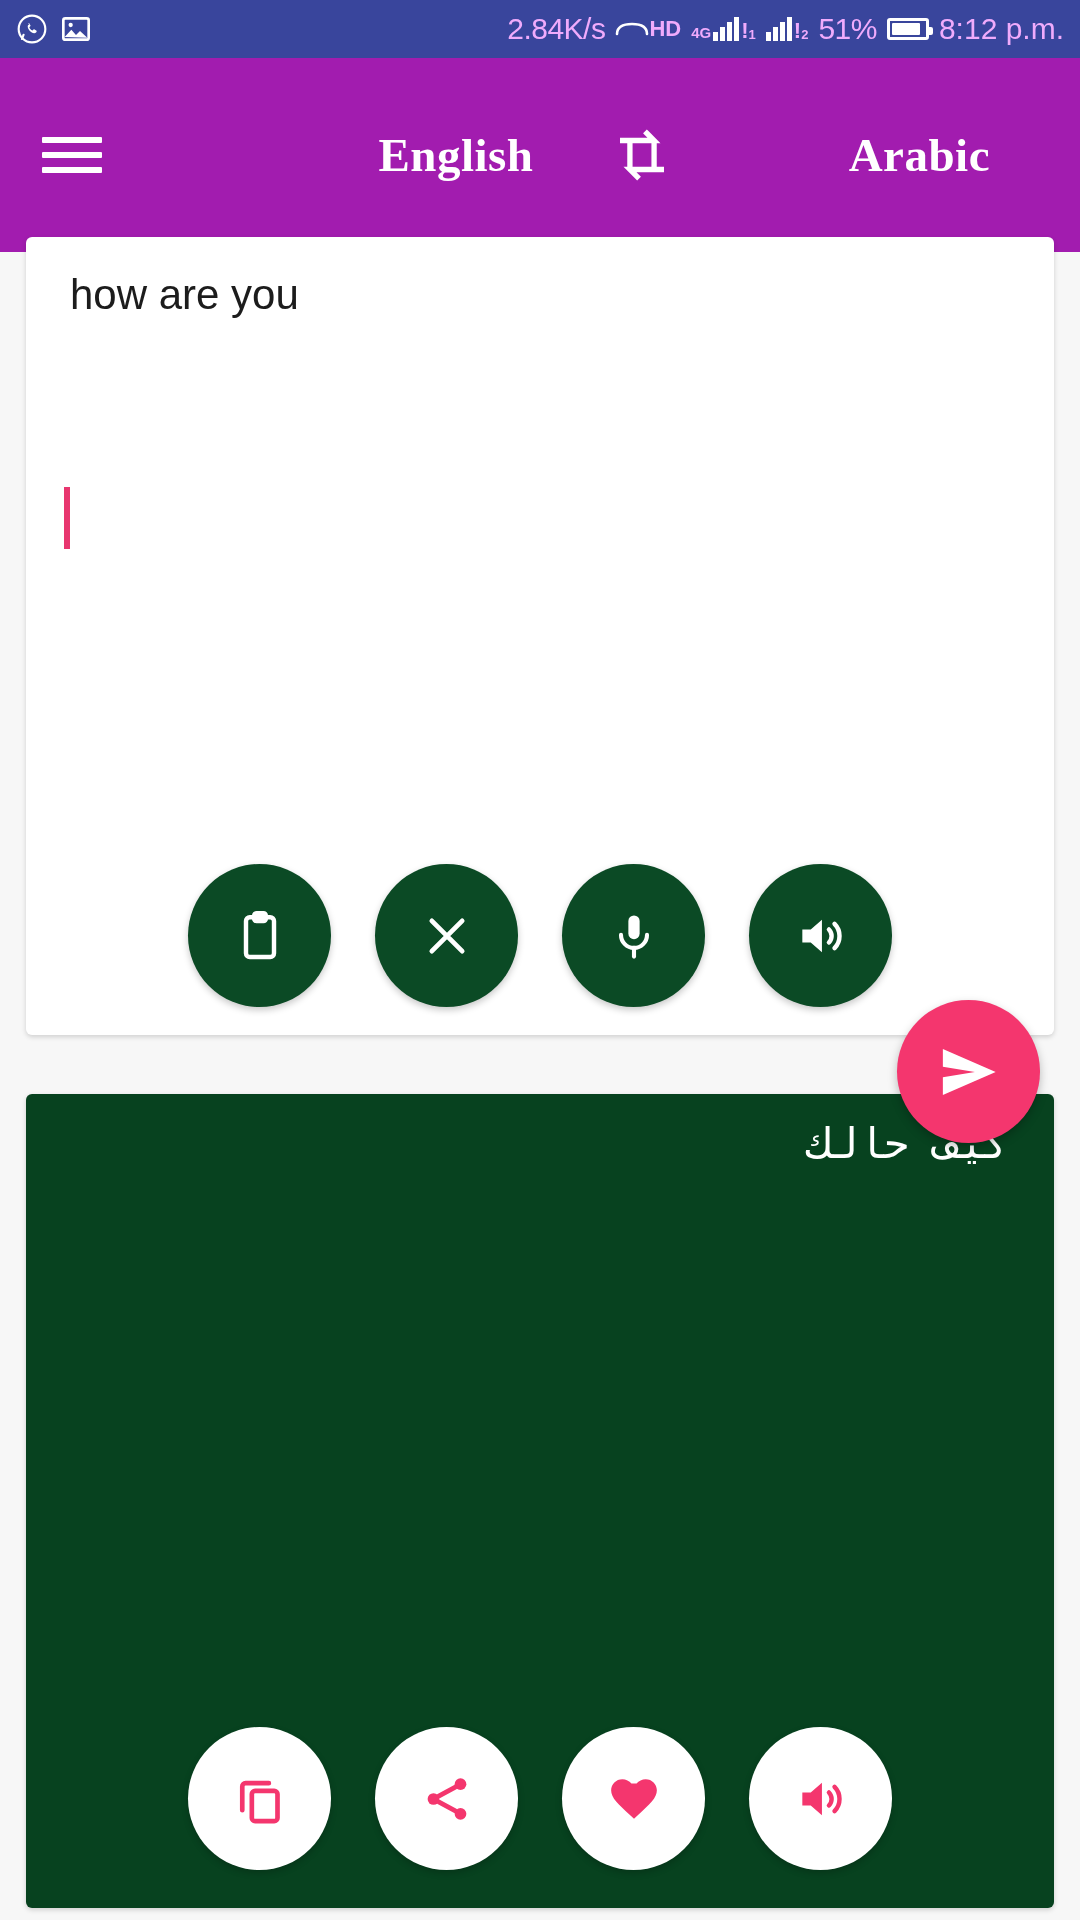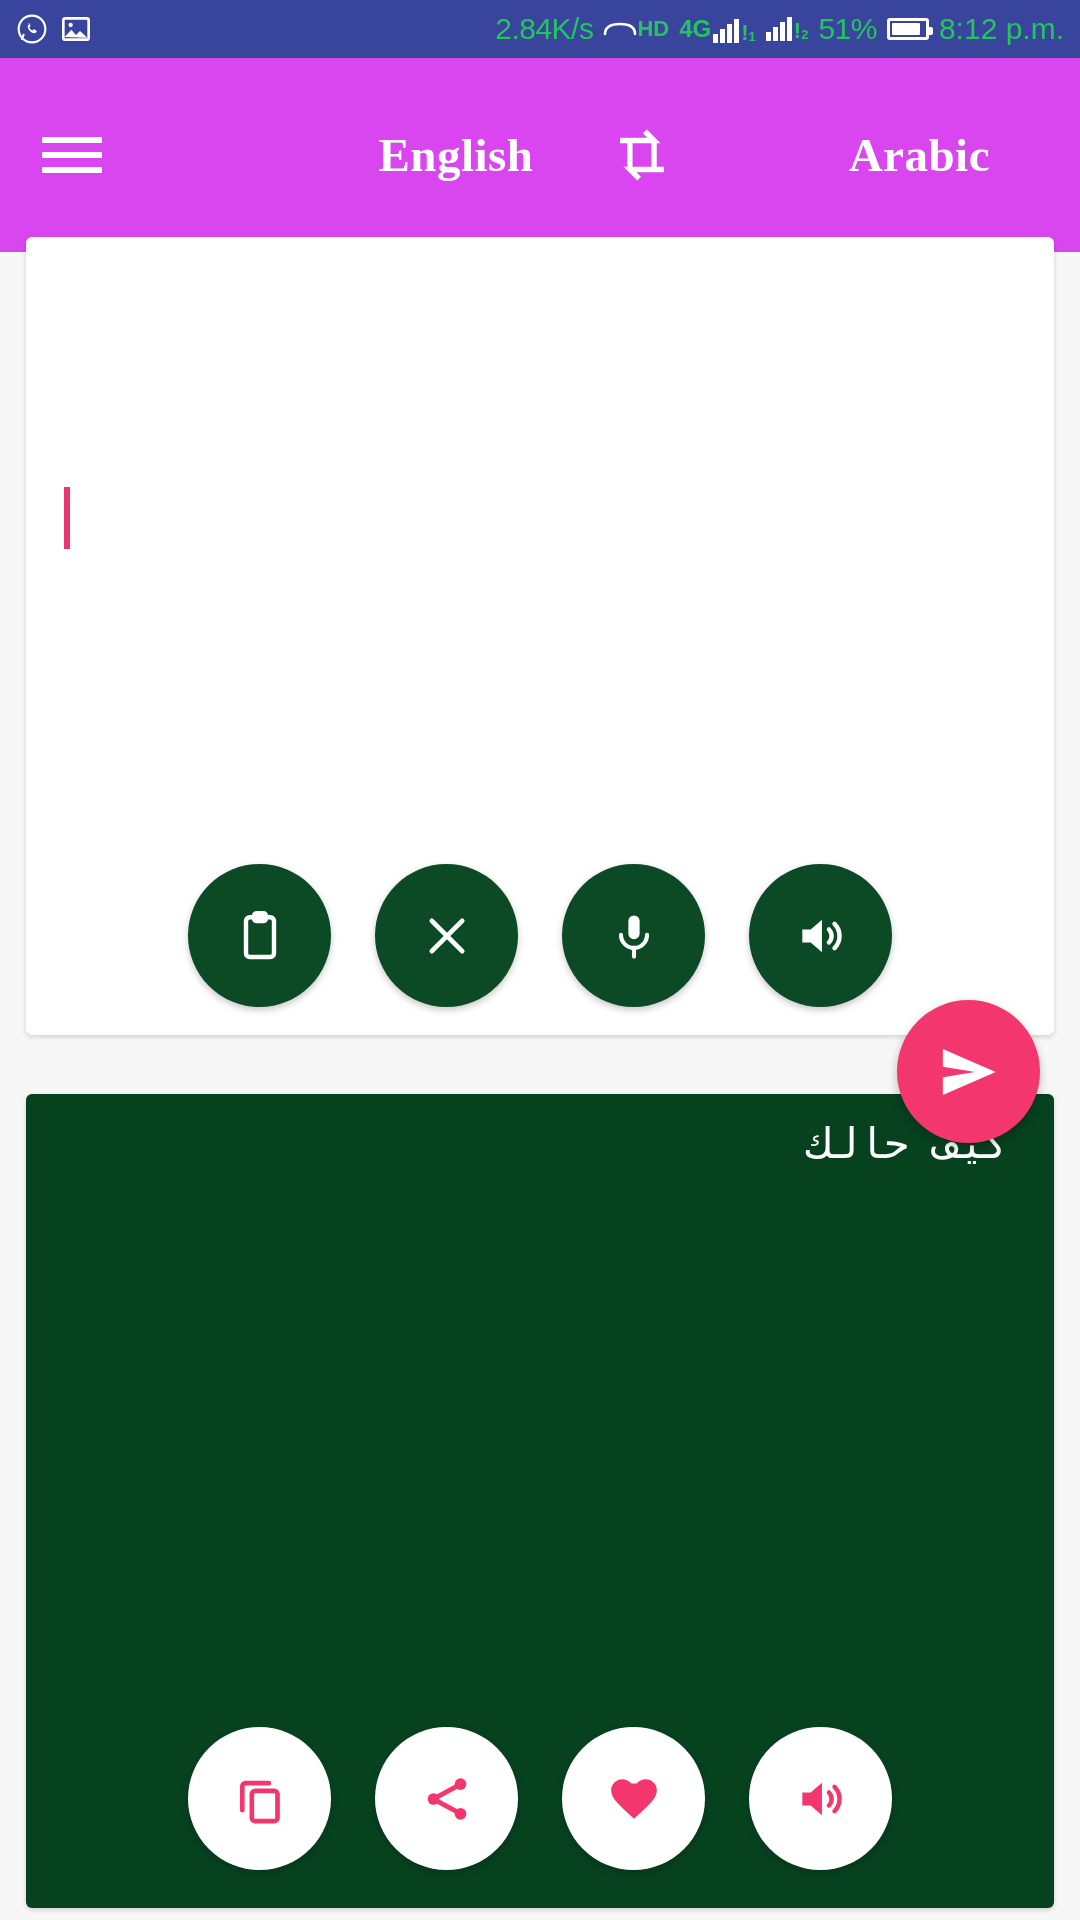--- a/index.html
+++ b/index.html
@@ -8,44 +8,44 @@
     background:#f5f5f5;
     font-family:"Liberation Sans", sans-serif;
     overflow:hidden;
   }
   .phone { position:relative; width:1080px; height:1920px; background:#f7f7f7; }
 
   
   .statusbar{
     position:relative; height:58px; background:#39459c;
     display:flex; align-items:center; padding:0 16px;
-    color:#22c55e;
+    color:#f0abfc;
   }
   .sb-left{ display:flex; align-items:center; gap:12px; }
   .sb-right{ margin-left:auto; display:flex; align-items:center; gap:10px; }
   .sb-text{ font-size:30px; letter-spacing:-.5px; font-weight:400; }
   .sb-ico{ display:inline-flex; align-items:center; }
   .hd-badge{ font-size:22px; font-weight:700; line-height:1; }
-  .g4{ font-size:24px; font-weight:700; }
+  .g4{ font-size:15px; font-weight:700; }
   .bars{ display:inline-flex; align-items:flex-end; gap:2px; height:24px; }
   .bars i{ display:block; width:5px; background:#fff; }
   .bars i:nth-child(1){ height:9px; }
   .bars i:nth-child(2){ height:14px; }
   .bars i:nth-child(3){ height:19px; }
   .bars i:nth-child(4){ height:24px; }
   .bang{ font-size:22px; font-weight:700; line-height:.9; }
   .sub{ font-size:13px; vertical-align:bottom; }
   .battery{ position:relative; width:42px; height:22px; border:3px solid #fff; border-radius:3px; }
   .battery:after{ content:''; position:absolute; right:-7px; top:6px; width:4px; height:8px; background:#fff; border-radius:0 2px 2px 0; }
   .battery i{ position:absolute; left:2px; top:2px; bottom:2px; background:#fff; border-radius:1px; }
   .time{ font-size:30px; }
 
   
   .appbar{
-    height:194px; background:#d946ef;
+    height:194px; background:#a21caf;
     display:flex; align-items:center; position:relative;
   }
   .hamburger{ width:60px; margin-left:42px; display:flex; flex-direction:column; gap:9px; cursor:pointer; }
   .hamburger span{ display:block; height:6px; background:#fff; border-radius:1px; }
   .lang{
     color:#ffffff; font-family:"Liberation Serif", serif; font-weight:700;
     font-size:47px; letter-spacing:.5px;
   }
   .lang-src{ position:absolute; left:0; right:0; text-align:center; transform:translateX(-84px); }
   .lang-dst{ position:absolute; right:90px; }
@@ -179,20 +179,21 @@
         <path d="M4 6h13l-3-3M20 18H7l3 3" fill="none" stroke="#fff" stroke-width="2.2" stroke-linecap="square" stroke-linejoin="miter"></path>
         <path d="M17 6v12M7 18V6" fill="none" stroke="#fff" stroke-width="2.2"></path>
       </svg>
     </div>
 
     <div class="lang lang-dst">Arabic</div>
   </div>
 
   <div class="source-card">
     <div class="caret"></div>
+    <div class="src-text">how are you</div>
 
     <div class="src-actions">
       <div class="fab-dark">
         <span>
           <svg width="56" height="56" viewBox="0 0 24 24">
             <rect x="6" y="4" width="12" height="17" rx="1.6" fill="none" stroke="#fff" stroke-width="1.9"></rect>
             <rect x="9.5" y="2.2" width="5" height="3.4" rx="1" fill="none" stroke="#fff" stroke-width="1.9"></rect>
             <circle cx="12" cy="3.2" r="1" fill="#fff"></circle>
           </svg>
         </span>

